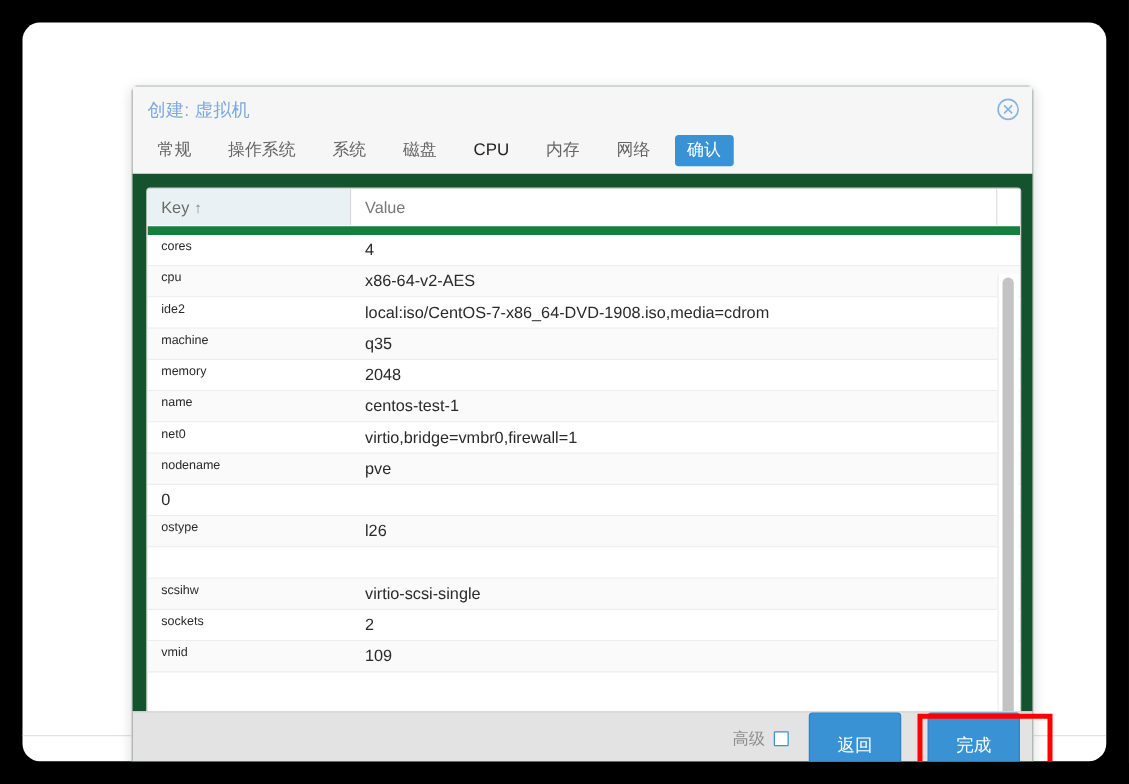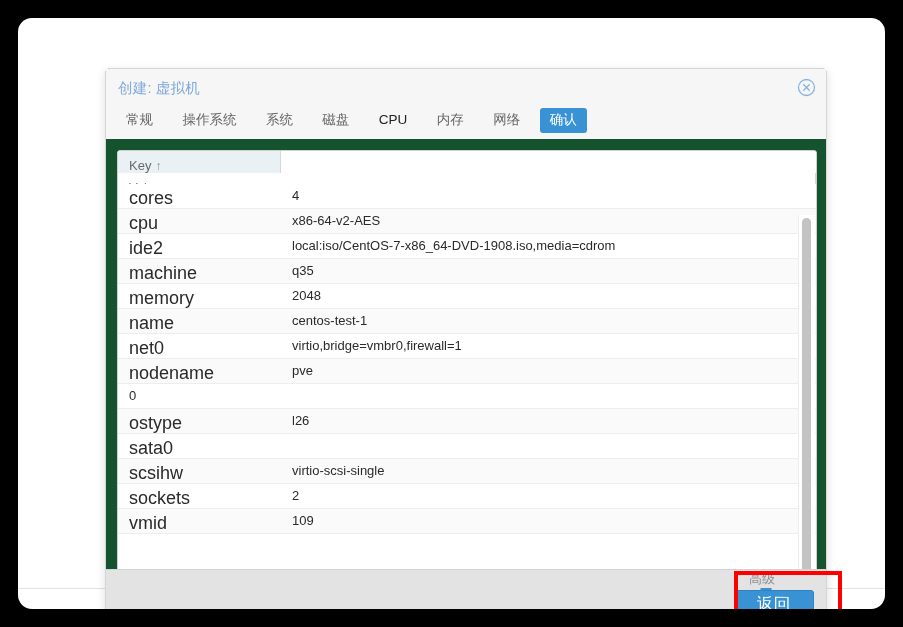--- a/index.html
+++ b/index.html
@@ -107,23 +107,22 @@
     border: 1px solid #d0d0d0;
     border-radius: 3px;
     box-sizing: border-box;
     overflow: hidden;
   }
 
   
   #grid-head {
     display: flex;
     height: 30px;
-    border-bottom: 3px solid #15803d;
-    background: #ffffff;
-    flex-direction: column;
+    border-bottom: 7px solid #15803d;
+    background: #ffffff;
   }
   .head-cell {
     font-size: 13px;
     color: #777777;
     padding: 7px 0 0 11px;
     box-sizing: border-box;
     height: 29px;
     white-space: nowrap;
   }
   #head-key {
@@ -157,21 +156,21 @@
   .row {
     display: flex;
     height: 25px;
     border-bottom: 1px solid #ededed;
     background: #ffffff;
     box-sizing: border-box;
   }
   .row.alt { background: #fafafa; }
   .cell-key {
     width: 163px;
-    font-size: 18px;
+    font-size: 10px;
     color: #2a2a2a;
     padding: 4px 0 0 11px;
     box-sizing: border-box;
     white-space: nowrap;
     overflow: hidden;
   }
   .cell-val {
     flex: 1;
     font-size: 13px;
     color: #2a2a2a;
@@ -229,35 +228,34 @@
     background: #e3e3e3;
     border-top: 1px solid #d3d3d3;
     box-sizing: border-box;
   }
   #footer-inner {
     position: absolute;
     right: 10px; top: 0;
     height: 42px;
     display: flex;
     align-items: center;
-    flex-direction: column;
   }
   #adv-label {
     font-size: 13px;
     color: #8d8d8d;
     margin-right: 7px;
     white-space: nowrap;
   }
   .btn {
-    font-size: 17px;
+    font-size: 14px;
     color: #ffffff;
     background: #3892d4;
     border: 1px solid #2f82c1;
     border-radius: 3px;
-    padding: 5px 22px 6px 22px;
+    padding: 17px 22px 6px 22px;
     margin-left: 18px;
     cursor: pointer;
     line-height: 17px;
     white-space: nowrap;
     box-sizing: border-box;
   }
   #btn-back { margin-left: 16px; }
   #btn-finish { margin-left: 21px; }
 
   
@@ -347,21 +345,20 @@
                 <div class="cell-val">pve</div>
               </div>
               <div class="row">
                 <div class="cell-val">0</div>
               </div>
               <div class="row alt">
                 <div class="cell-key">ostype</div>
                 <div class="cell-val">l26</div>
               </div>
               <div class="row">
-                <div class="cell-key">sata0</div>
               </div>
               <div class="row alt">
                 <div class="cell-key">scsihw</div>
                 <div class="cell-val">virtio-scsi-single</div>
               </div>
               <div class="row">
                 <div class="cell-key">sockets</div>
                 <div class="cell-val">2</div>
               </div>
               <div class="row alt">

